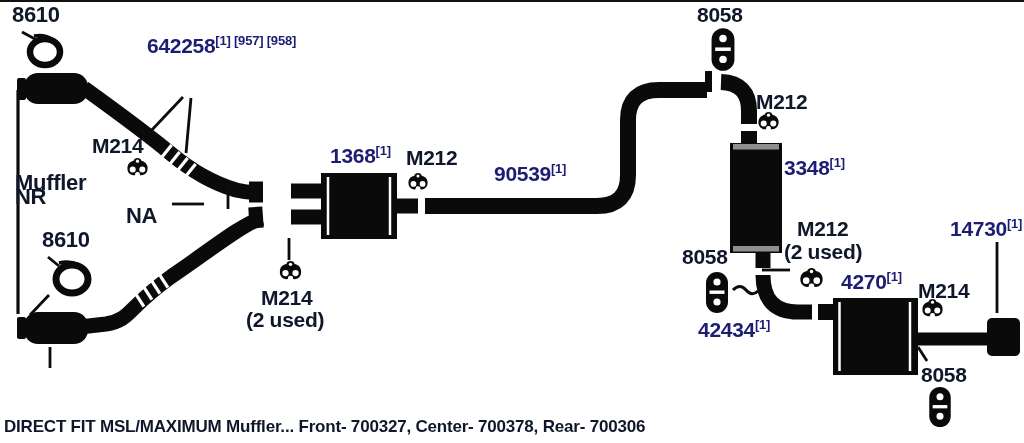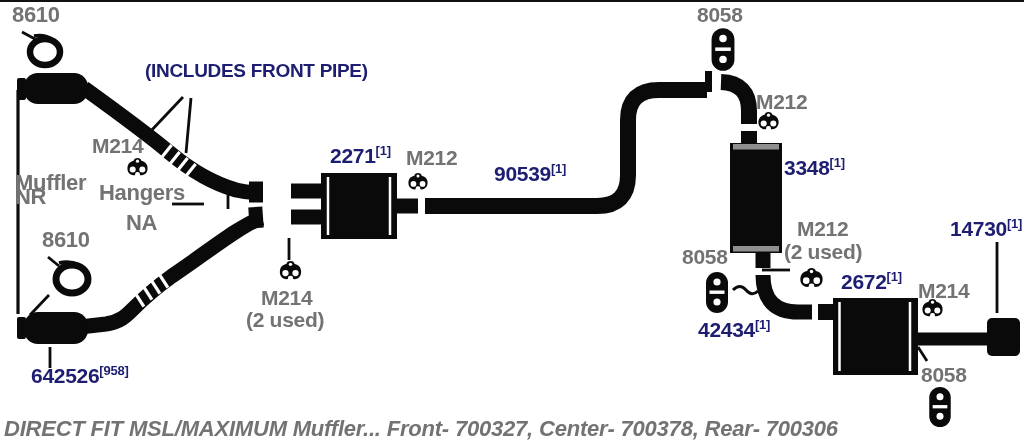--- a/index.html
+++ b/index.html
@@ -1,26 +1,26 @@
 <!DOCTYPE html>
 <html><head>
 <meta charset="utf-8">
 <style>
   html,body{margin:0;padding:0;background:#e9e9e9;}
   #stage{
     position:relative;width:1024px;height:443px;background:#ffffff;
     font-family:"Liberation Sans","DejaVu Sans",sans-serif;font-weight:700;
     overflow:hidden;border-top:2px solid #111;
   }
-  .lbl{position:absolute;white-space:nowrap;color:#737373;font-size:21px;letter-spacing:-0.3px;line-height:1;}
+  .lbl{position:absolute;white-space:nowrap;color:#0f172a;font-size:21px;letter-spacing:-0.3px;line-height:1;}
   .navy{color:#1d1d72;}
   .big{font-size:22px;}
   .note{font-size:19px;}
   .sup{font-size:13px;position:relative;top:-8px;letter-spacing:-0.2px;}
-  .footer{font-size:22px;letter-spacing:-0.2px;font-style:italic;}
+  .footer{font-size:17px;letter-spacing:-0.2px;}
   .icn{position:absolute;line-height:0;}
   svg{display:block;}
   #art{position:absolute;left:0;top:0;}
 </style>
 </head>
 <body>
 
 <div id="stage">
 
   <svg id="art" width="1024" height="443" viewBox="0 0 1024 443">
@@ -188,55 +188,53 @@
     <svg width="26" height="42" viewBox="0 0 25 43">
         <rect x="1.5" y="1" width="22" height="41" rx="11" fill="#0a0a0a"></rect>
         <circle cx="12.5" cy="11" r="3.6" fill="#fff"></circle>
         <circle cx="12.5" cy="31" r="3.6" fill="#fff"></circle>
         <rect x="5" y="19.5" width="15" height="3.4" fill="#fff"></rect>
       </svg>
   </div>
 
   <div class="lbl big" style="left:12px;top:2px">8610</div>
 
-  <div class="lbl navy note" style="left:145px;top:59px">(INCLUDES FRONT PIPE)</div>
+  <div class="lbl navy" style="left:147px;top:33px"><span>642258</span><span class="sup">[1] [957] [958]</span></div>
 
   <div class="lbl" style="left:92px;top:133px">M214</div>
 
   <div class="lbl big" style="left:15px;top:170px">Muffler</div>
   <div class="lbl big" style="left:15px;top:184px">NR</div>
 
-  <div class="lbl big" style="left:99px;top:180px">Hangers</div>
-  <div class="lbl big" style="left:126px;top:210px">NA</div>
+  <div class="lbl big" style="left:126px;top:203px">NA</div>
 
   <div class="lbl big" style="left:42px;top:227px">8610</div>
 
-  <div class="lbl navy" style="left:31px;top:363px"><span>642526</span><span class="sup">[958]</span></div>
 
   <div class="lbl" style="left:261px;top:285px">M214</div>
   <div class="lbl" style="left:246px;top:307px">(2 used)</div>
 
-  <div class="lbl navy" style="left:330px;top:143px"><span>2271</span><span class="sup">[1]</span></div>
+  <div class="lbl navy" style="left:330px;top:143px"><span>1368</span><span class="sup">[1]</span></div>
   <div class="lbl" style="left:406px;top:145px">M212</div>
 
   <div class="lbl navy" style="left:494px;top:161px"><span>90539</span><span class="sup">[1]</span></div>
 
   <div class="lbl" style="left:697px;top:2px">8058</div>
   <div class="lbl" style="left:756px;top:89px">M212</div>
 
   <div class="lbl navy" style="left:784px;top:155px"><span>3348</span><span class="sup">[1]</span></div>
 
   <div class="lbl" style="left:797px;top:216px">M212</div>
   <div class="lbl" style="left:784px;top:239px">(2 used)</div>
 
   <div class="lbl" style="left:682px;top:244px">8058</div>
 
   <div class="lbl navy" style="left:698px;top:317px"><span>42434</span><span class="sup">[1]</span></div>
 
-  <div class="lbl navy" style="left:841px;top:269px"><span>2672</span><span class="sup">[1]</span></div>
+  <div class="lbl navy" style="left:841px;top:269px"><span>4270</span><span class="sup">[1]</span></div>
   <div class="lbl" style="left:918px;top:278px">M214</div>
 
   <div class="lbl navy" style="left:950px;top:216px"><span>14730</span><span class="sup">[1]</span></div>
 
   <div class="lbl" style="left:921px;top:362px">8058</div>
 
   <div class="lbl footer" style="left:4px;top:416px">DIRECT FIT MSL/MAXIMUM Muffler... Front- 700327, Center- 700378, Rear- 700306</div>
 </div>
 
 </body></html>

